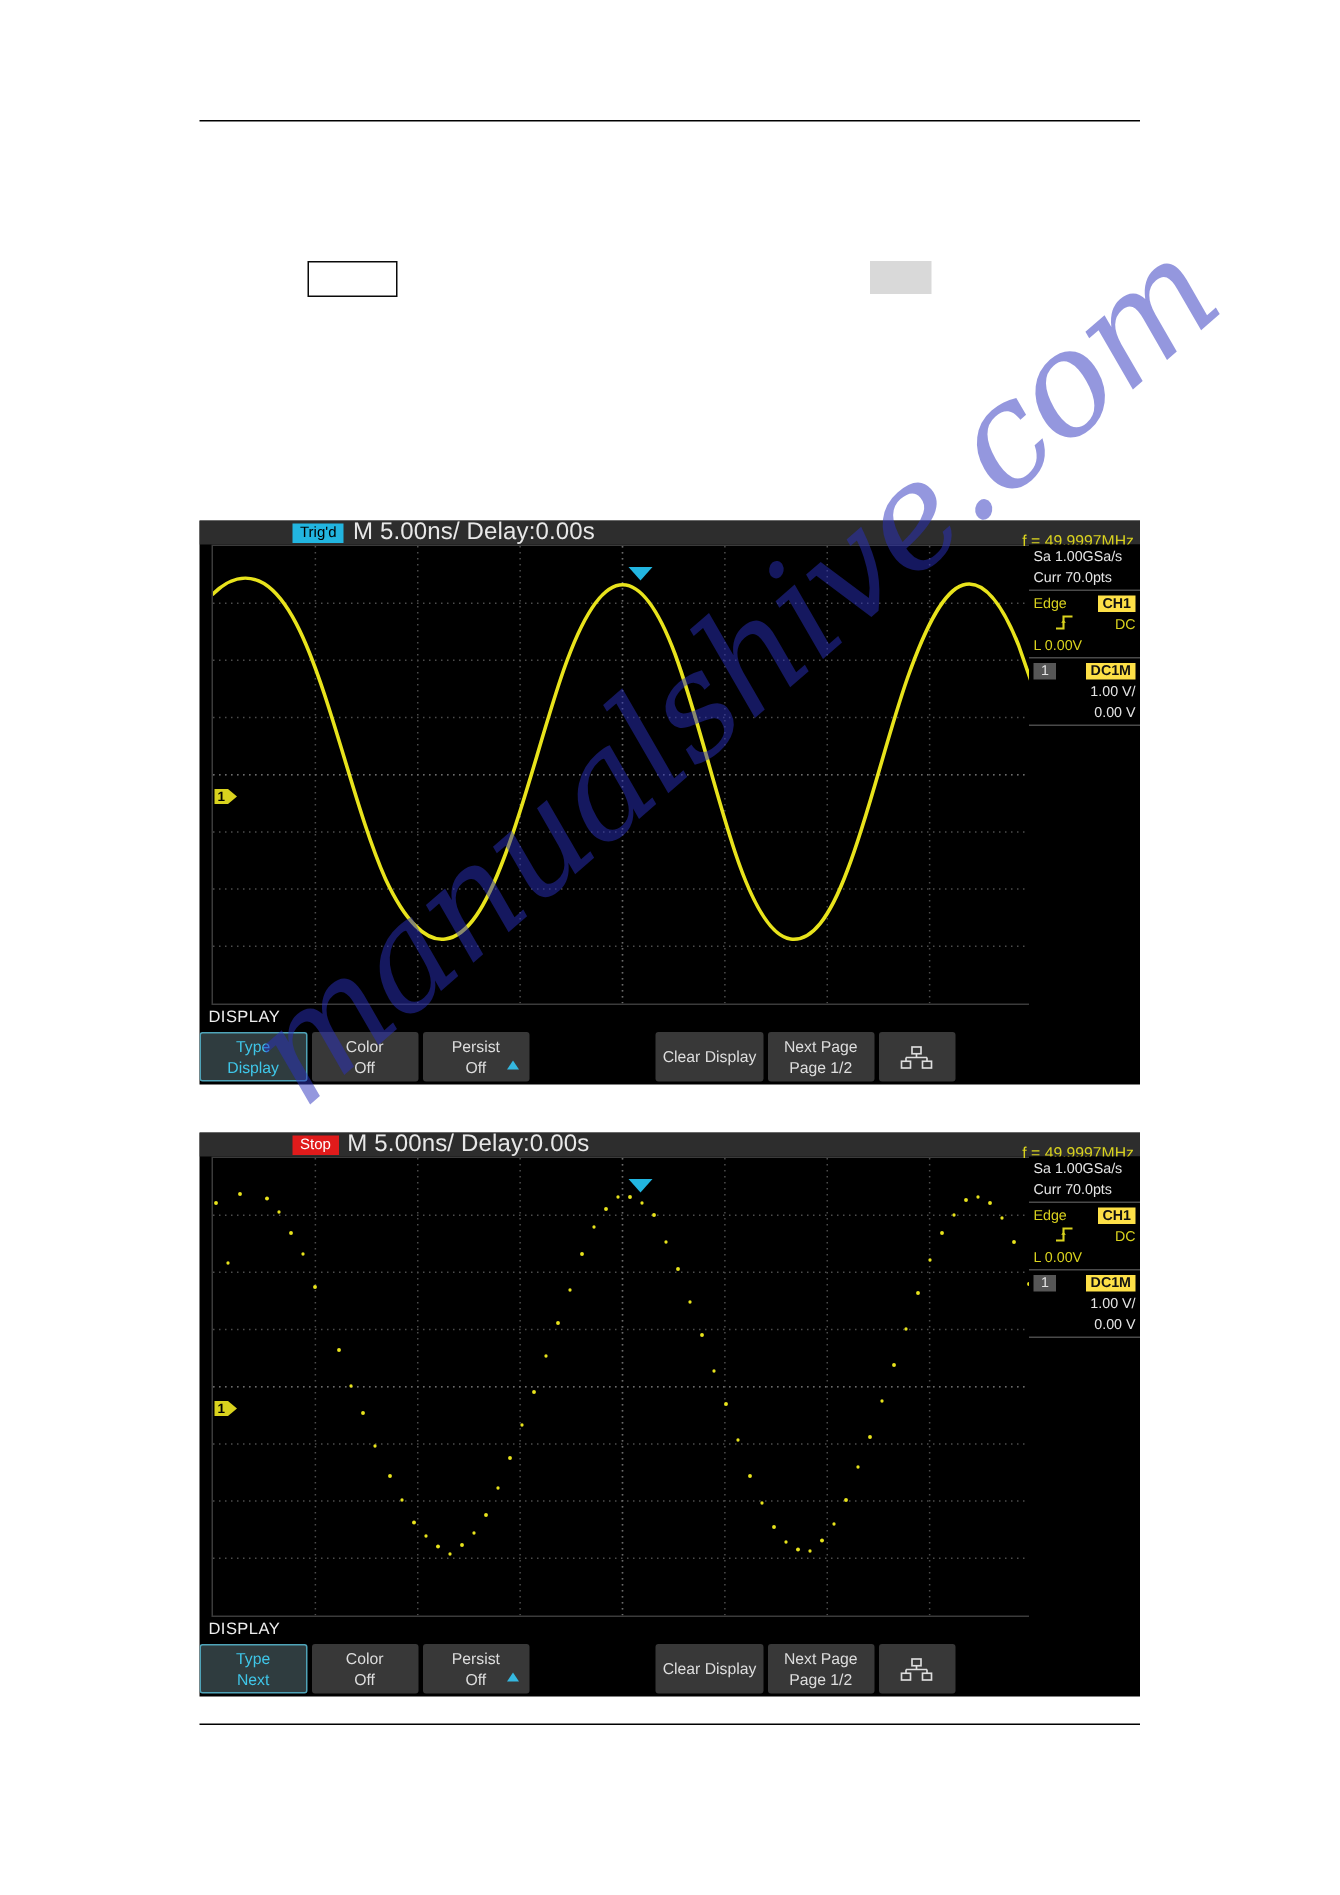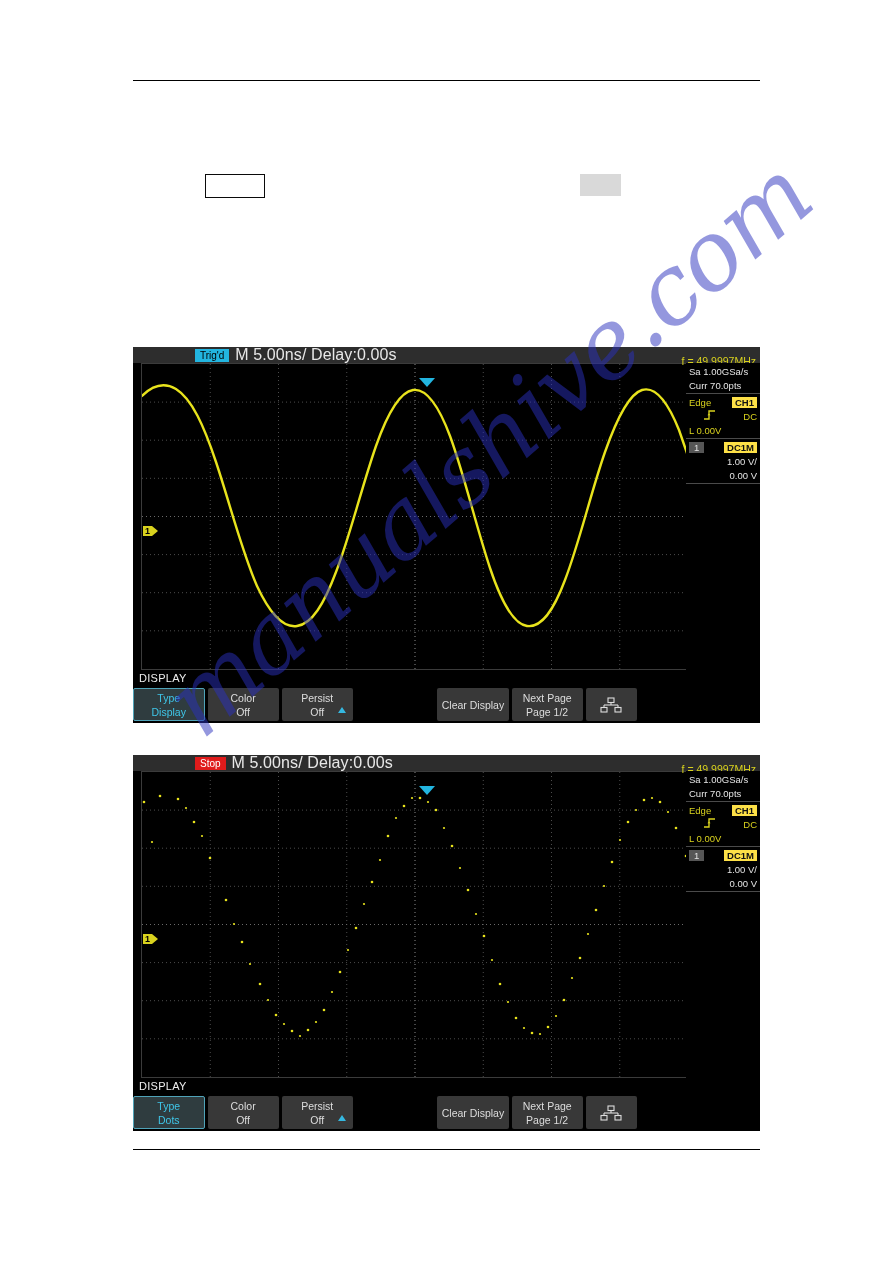--- a/index.html
+++ b/index.html
@@ -561,21 +561,21 @@
           <span class="txt-white">0.00 V</span>
         </div>
     </div>
   </div>
 
   <div class="menu-title">DISPLAY</div>
 
   <div class="softkeys">
     <div class="skey selected">
       <span>Type</span>
-      <span>Dots</span>
+      <span>Next</span>
     </div>
     <div class="skey">
       <span>Color</span>
       <span>Off</span>
     </div>
     <div class="skey">
       <span>Persist</span>
       <span>Off</span>
       <span class="uparrow"></span>
     </div>

